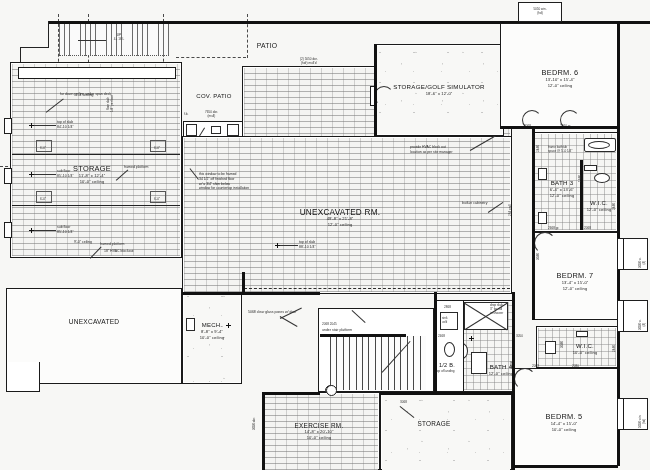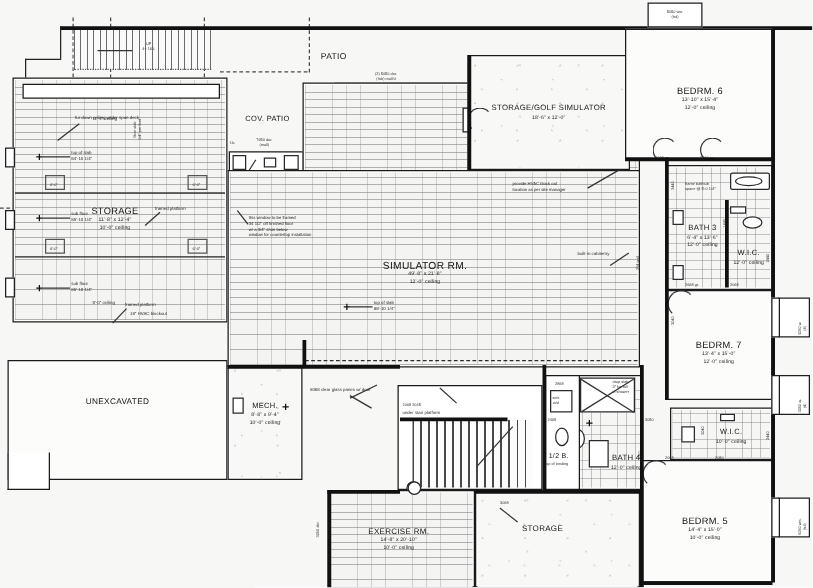--- a/index.html
+++ b/index.html
@@ -190,21 +190,21 @@
   <div class="hatch-brick" style="position:absolute;left:244px;top:68px;width:266px;height:204px;"></div>
   <div class="wall" style="left:182px;top:136px;width:330px;height:158px;"></div>
   <div class="hatch-brick" style="position:absolute;left:184px;top:138px;width:326px;height:154px;"></div>
 
   <div class="lbl note" style="left:199px;top:172px;white-space:pre;">this window to be framed
 34 1/2" off finished floor
 w/ a 3/4" shim below
 window for countertop installation</div>
   <div class="leader" style="left:190px;top:168px;width:14px;transform:rotate(52deg);"></div>
 
-  <div class="lbl rm-name big" style="left:288px;top:208px;width:104px;">SIMULATOR RM.</div>
+  <div class="lbl rm-name big" style="left:288px;top:208px;width:104px;">UNEXCAVATED RM.</div>
   <div class="lbl rm-dim" style="left:288px;top:217px;width:104px;">49'-8" x 21'-8"</div>
   <div class="lbl rm-dim" style="left:288px;top:223px;width:104px;">12'-0" ceiling</div>
 
   <div class="tgt" style="left:275px;top:243px;"></div>
   <div class="leader" style="left:280px;top:245px;width:18px;"></div>
   <div class="lbl tiny" style="left:299px;top:240px;white-space:pre;text-align:left;">top of slab
 88'-10 1/4"</div>
 
   <div class="lbl note" style="left:410px;top:145px;white-space:pre;">provide HVAC block out
 location as per site manager</div>

